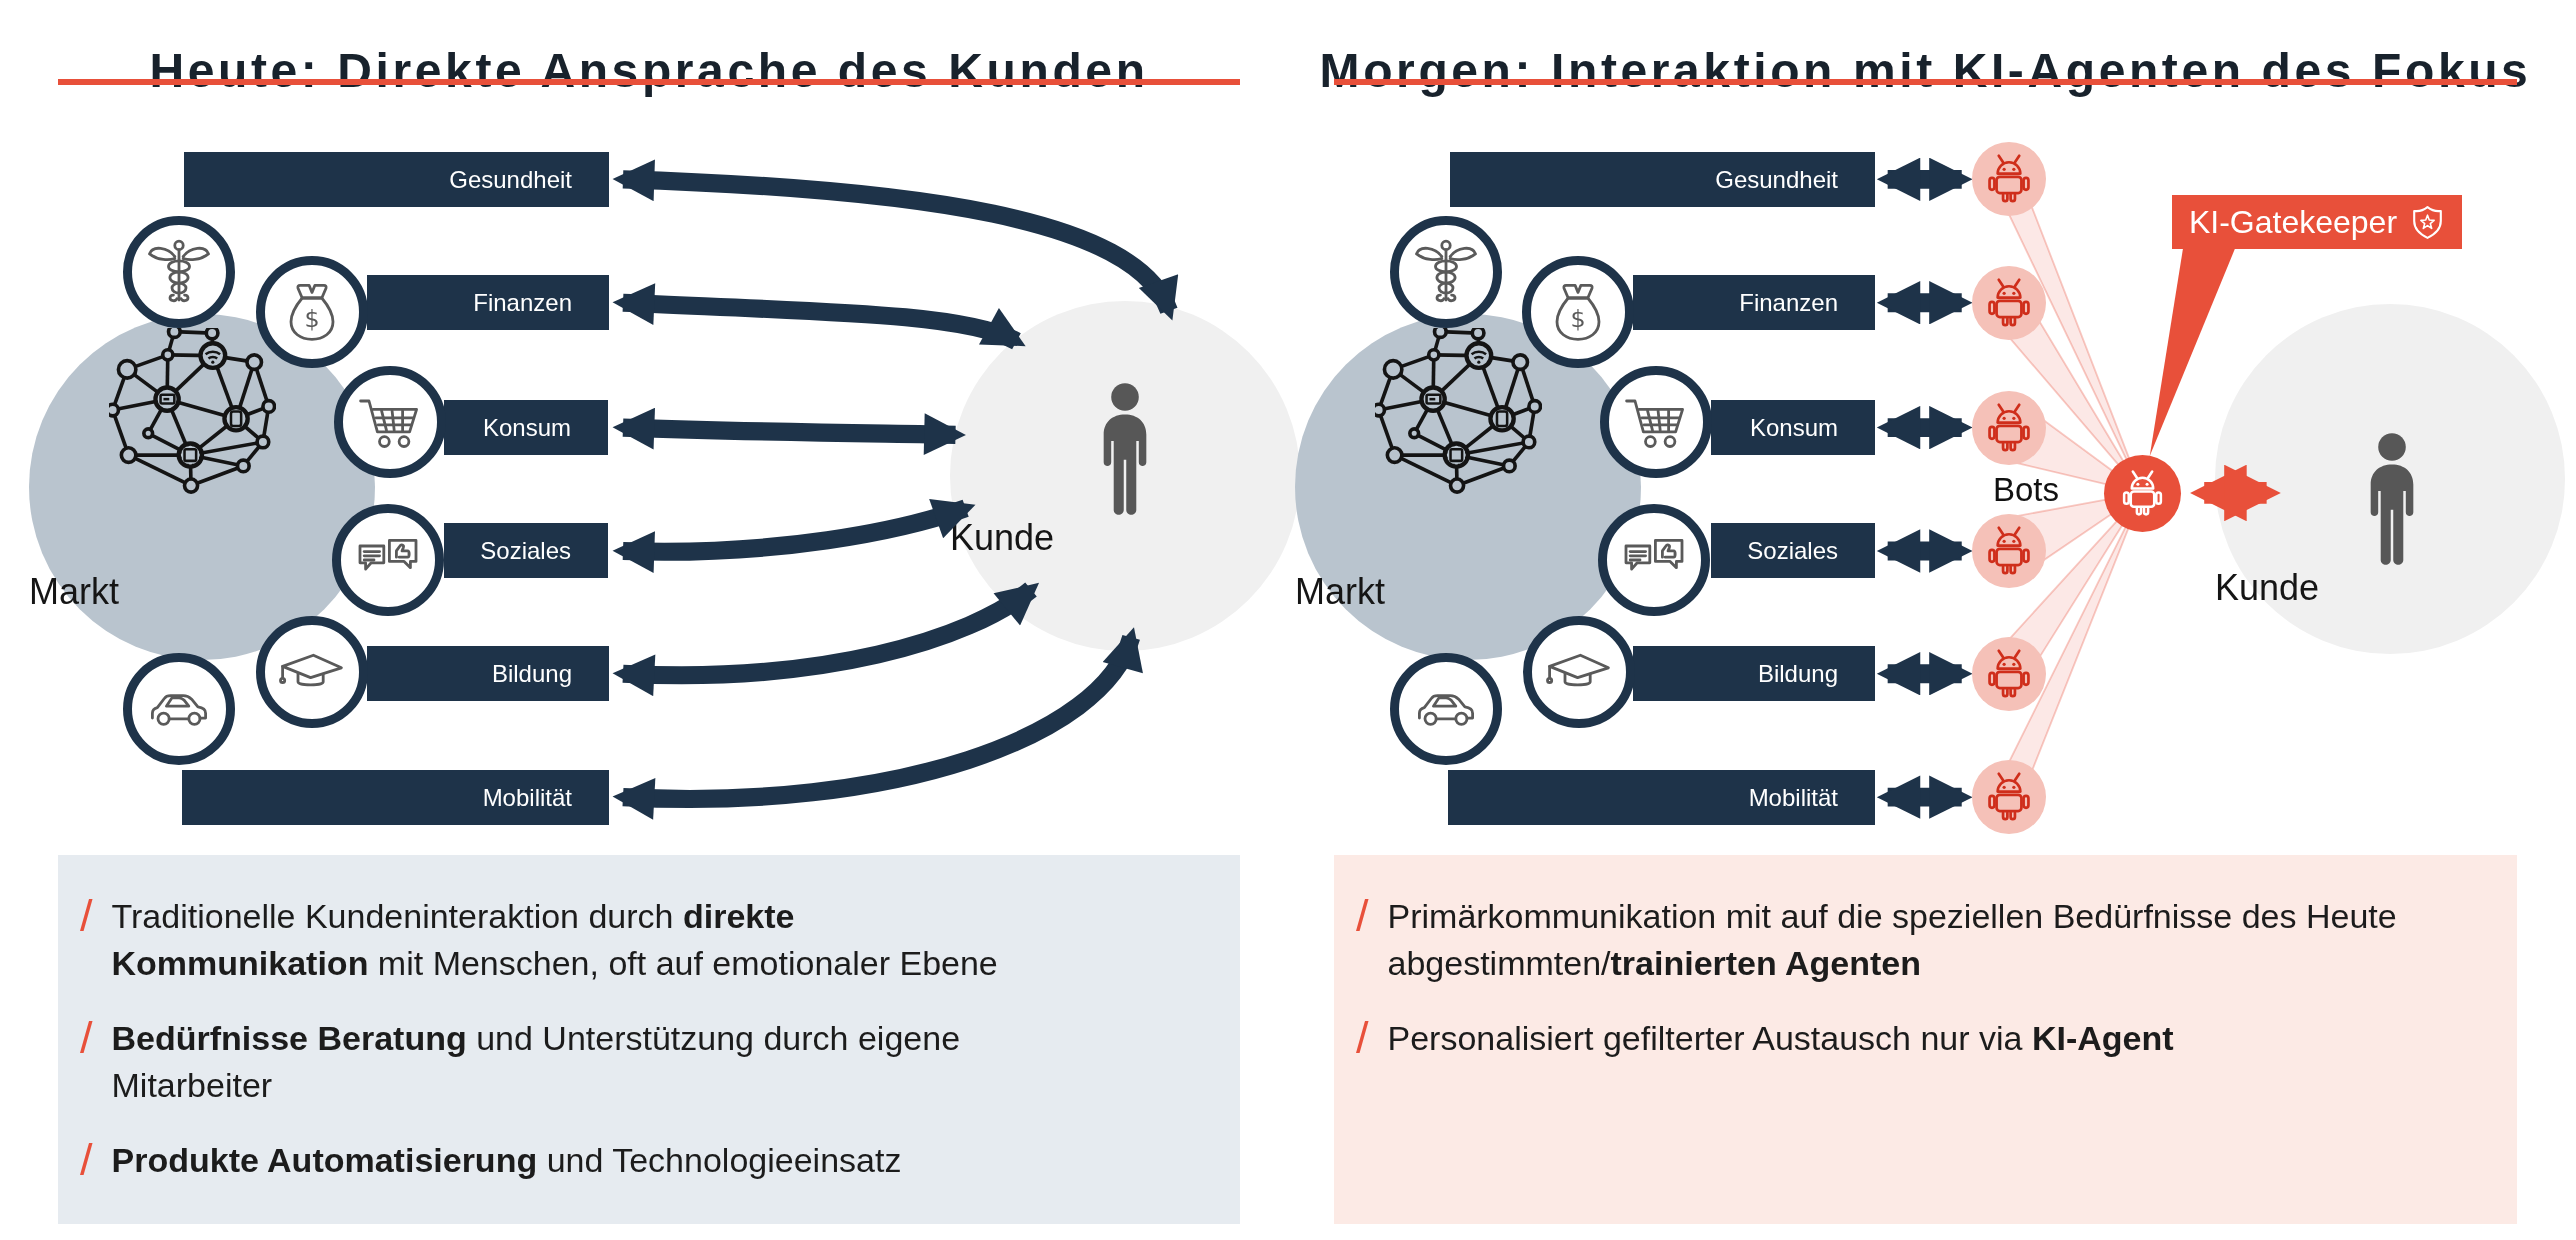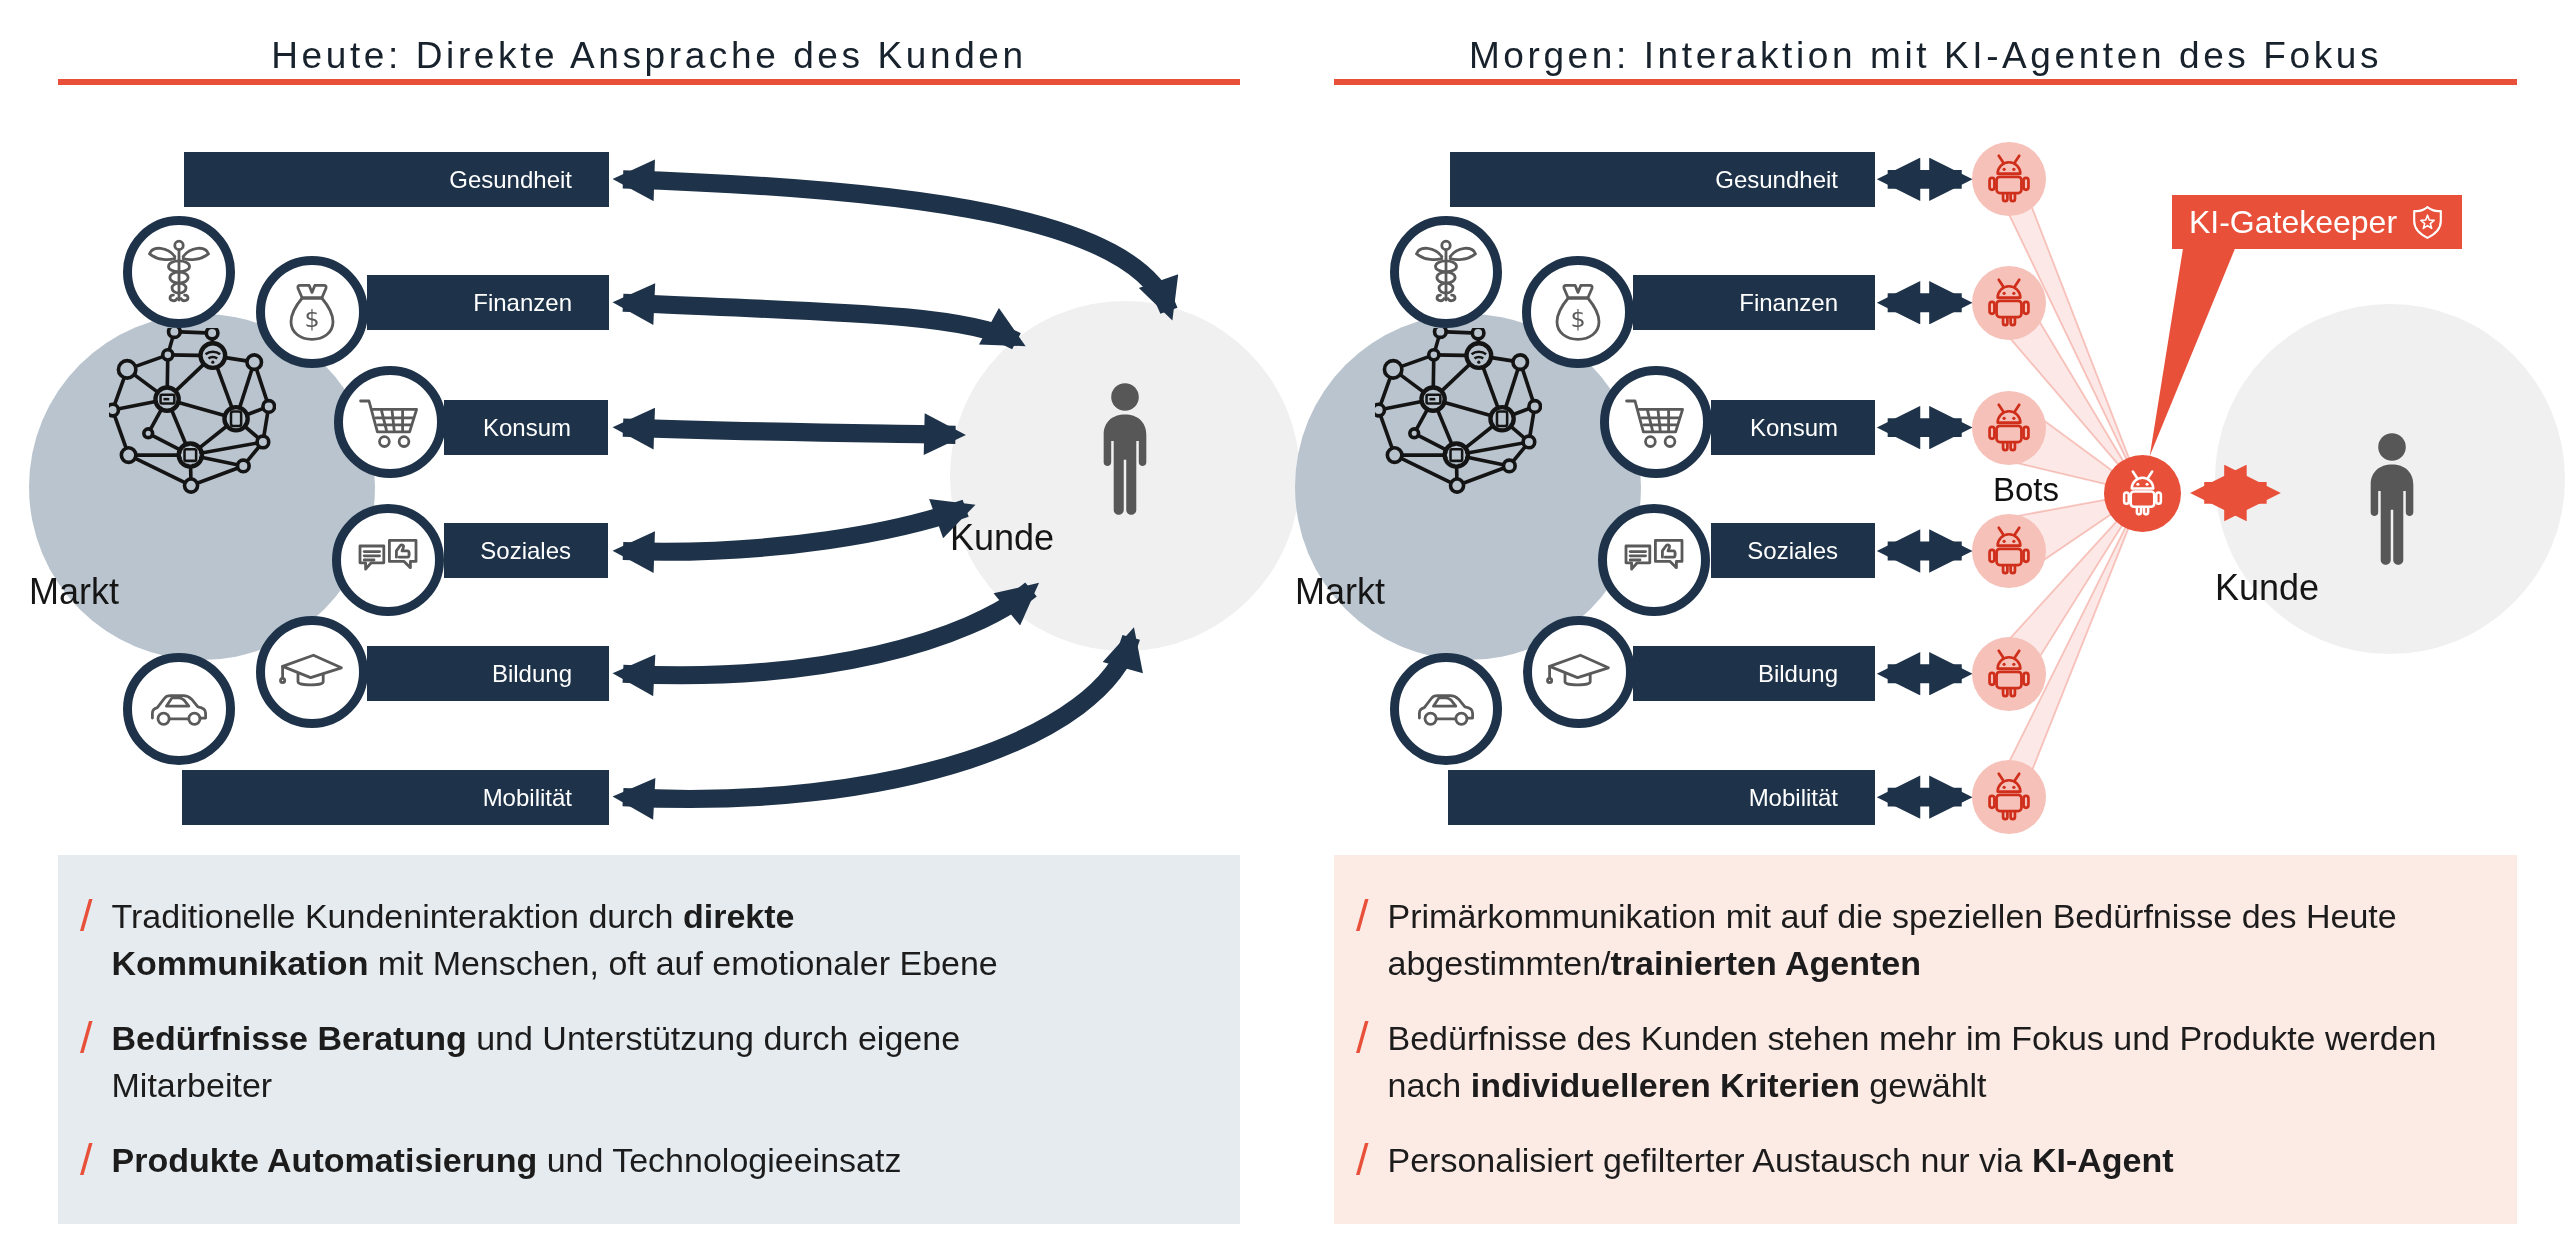--- a/index.html
+++ b/index.html
@@ -5,22 +5,22 @@
   :root{
     --navy:#1e3349; --red:#e8503a; --bot-pink:#f5c1b8; --market-blob:#b9c4ce;
     --customer-circle:#f0f0f0; --left-box-bg:#e6ebf0; --right-box-bg:#fceae5;
     --icon-stroke:#5a5a5a; --person-fill:#575757; --title-text:#18222c; --body-text:#1c1c1c;
   }
   *{box-sizing:border-box;margin:0;padding:0}
   html,body{background:#fff}
   body{width:2576px;height:1240px;font-family:"Liberation Sans",sans-serif}
   .stage{position:relative;width:2576px;height:1240px;overflow:hidden;background:#fff}
 
-  .panel-title{position:absolute;top:25px;height:61px;display:flex;align-items:center;justify-content:center;
-    font-size:37px;font-weight:400;letter-spacing:3.6px;color:var(--title-text);z-index:2;white-space:nowrap}
+  .panel-title{position:absolute;top:40px;height:61px;display:flex;align-items:center;justify-content:center;
+    font-size:48px;font-weight:700;letter-spacing:3.6px;color:var(--title-text);z-index:2;white-space:nowrap}
   .title-rule{position:absolute;top:79px;height:5.8px;background:var(--red);z-index:2}
 
   .blob{position:absolute;border-radius:50%;z-index:1}
   .net{position:absolute;z-index:2}
   .person{position:absolute;z-index:2;color:var(--person-fill)}
   .big-label{position:absolute;z-index:2;text-align:left;font-size:36px;color:#151515}
   .bots-label{position:absolute;z-index:4;font-size:33px;color:#111}
 
   .overlay{position:absolute;left:0;top:0;width:2576px;height:1240px;z-index:2;pointer-events:none}
   .flow{stroke:var(--navy);stroke-width:25;fill:none}
@@ -428,21 +428,18 @@
       </div>
     <div class="bullet">
         <p style="max-width:937px"><b>Produkte Automatisierung</b><span> und Technologieeinsatz</span></p>
       </div>
   </section>
   <section class="infobox" style="left:1334px;width:1183px;background:var(--right-box-bg)">
     <div class="bullet">
         <p style="max-width:1067px"><span>Primärkommunikation mit auf die speziellen Bedürfnisse des Heute abgestimmten/</span><b>trainierten Agenten</b></p>
       </div>
     <div class="bullet">
-        <p style="max-width:1067px"><span>Bedürfnisse des Kunden stehen mehr im Fokus und Produkte werden nach </span><b>individuelleren Kriterien</b><span> gewählt</span></p>
-      </div>
-    <div class="bullet">
         <p style="max-width:1067px"><span>Personalisiert gefilterter Austausch nur via </span><b>KI-Agent</b></p>
       </div>
   </section>
 
 </div>
 
 
 </body></html>

